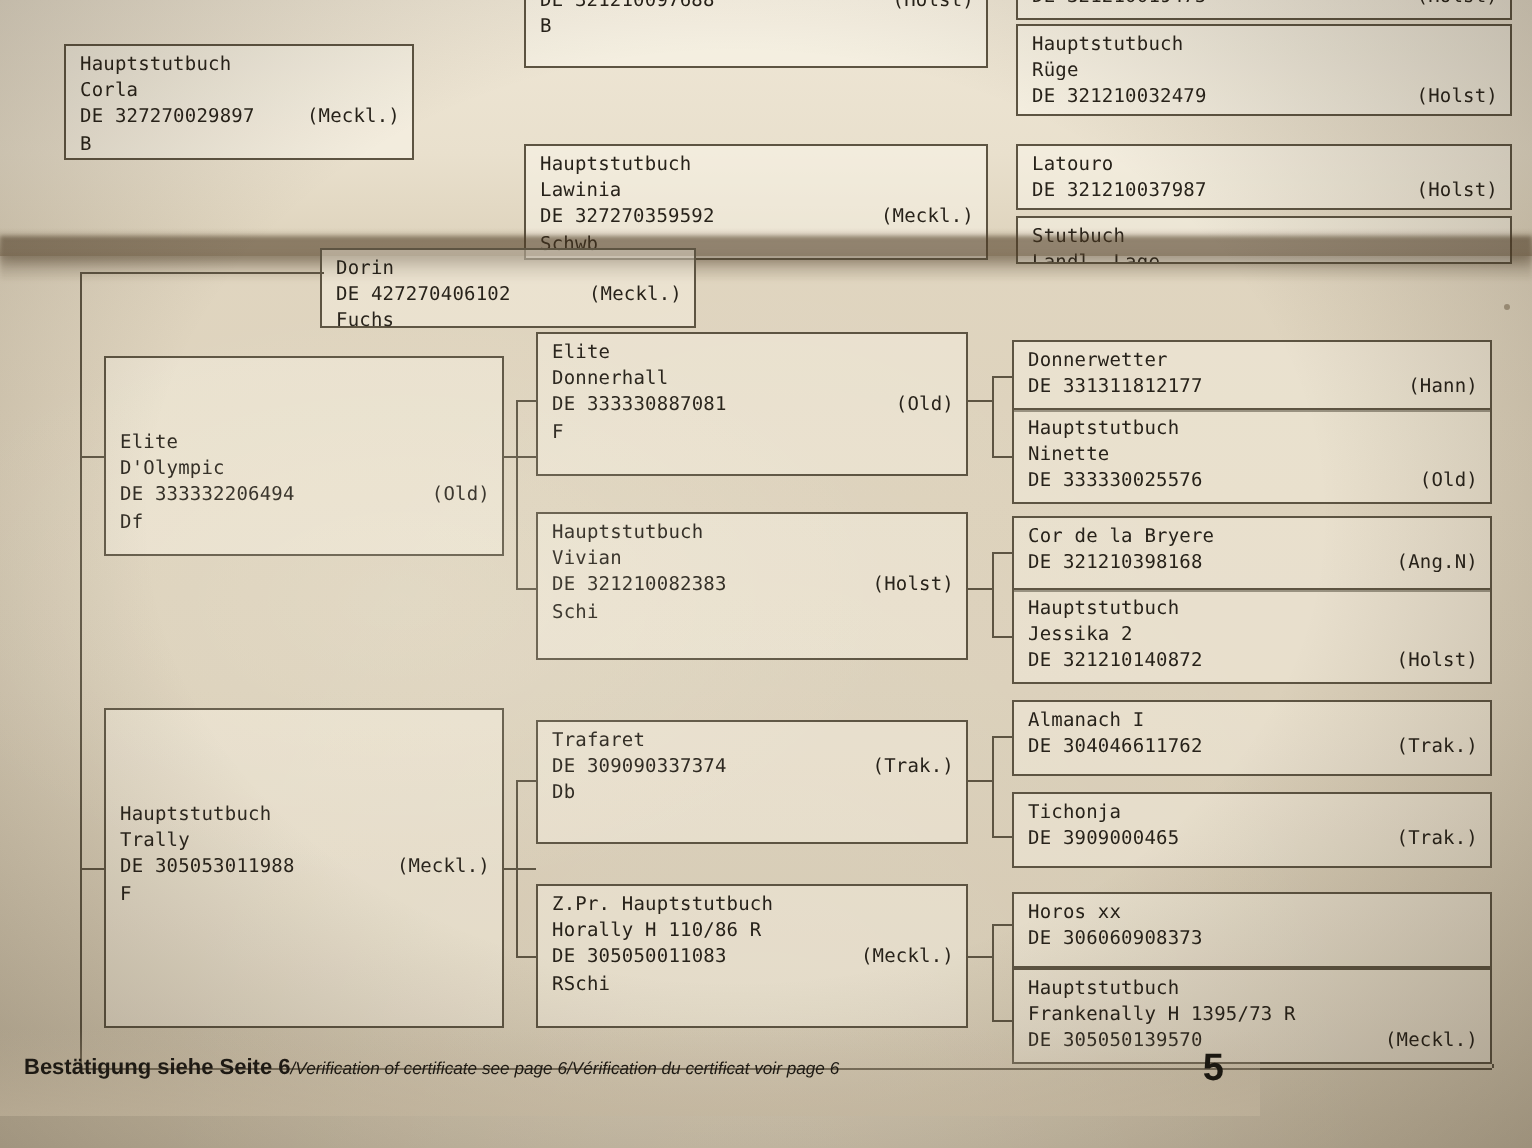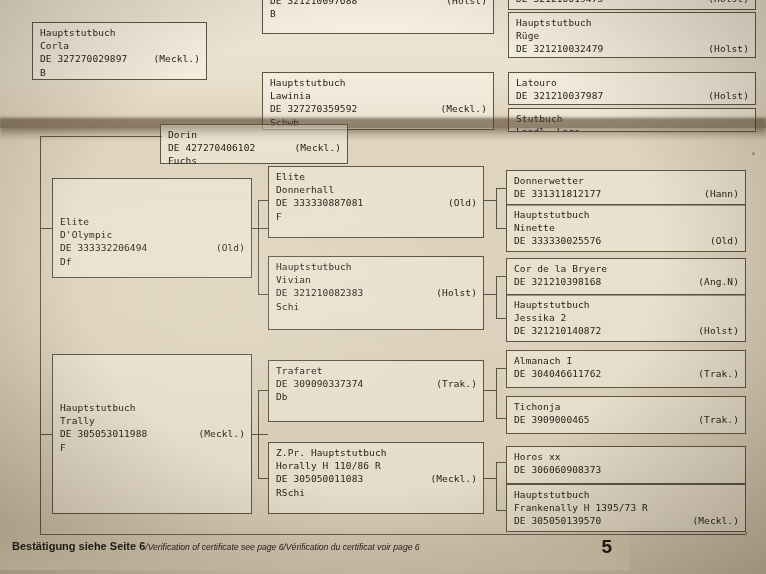--- a/index.html
+++ b/index.html
@@ -61,21 +61,21 @@
   }
   .box .row{position:relative;display:block;}
   
   .upper .box{background:rgba(255,252,243,0.42);}
   
   .conn{position:absolute;background:#5d5442;}
   .conn.h{height:1px;}
   .conn.v{width:1px;}
   
   #footer{
-    position:absolute;left:0;bottom:4px;width:630px;height:44px;
+    position:absolute;left:0;bottom:16px;width:630px;height:44px;
     background:linear-gradient(180deg, rgba(210,198,176,0.0), rgba(196,182,158,0.55));
   }
   #footer-text{
     position:absolute;left:12px;bottom:18px;
     font-family:"Liberation Sans", sans-serif;
     font-size:10.5px;color:#1e1a14;
   }
   #footer-text b{font-weight:700;font-size:11px;}
   #footer-text span.small{font-size:8.6px;font-style:italic;}
   #page-number{

